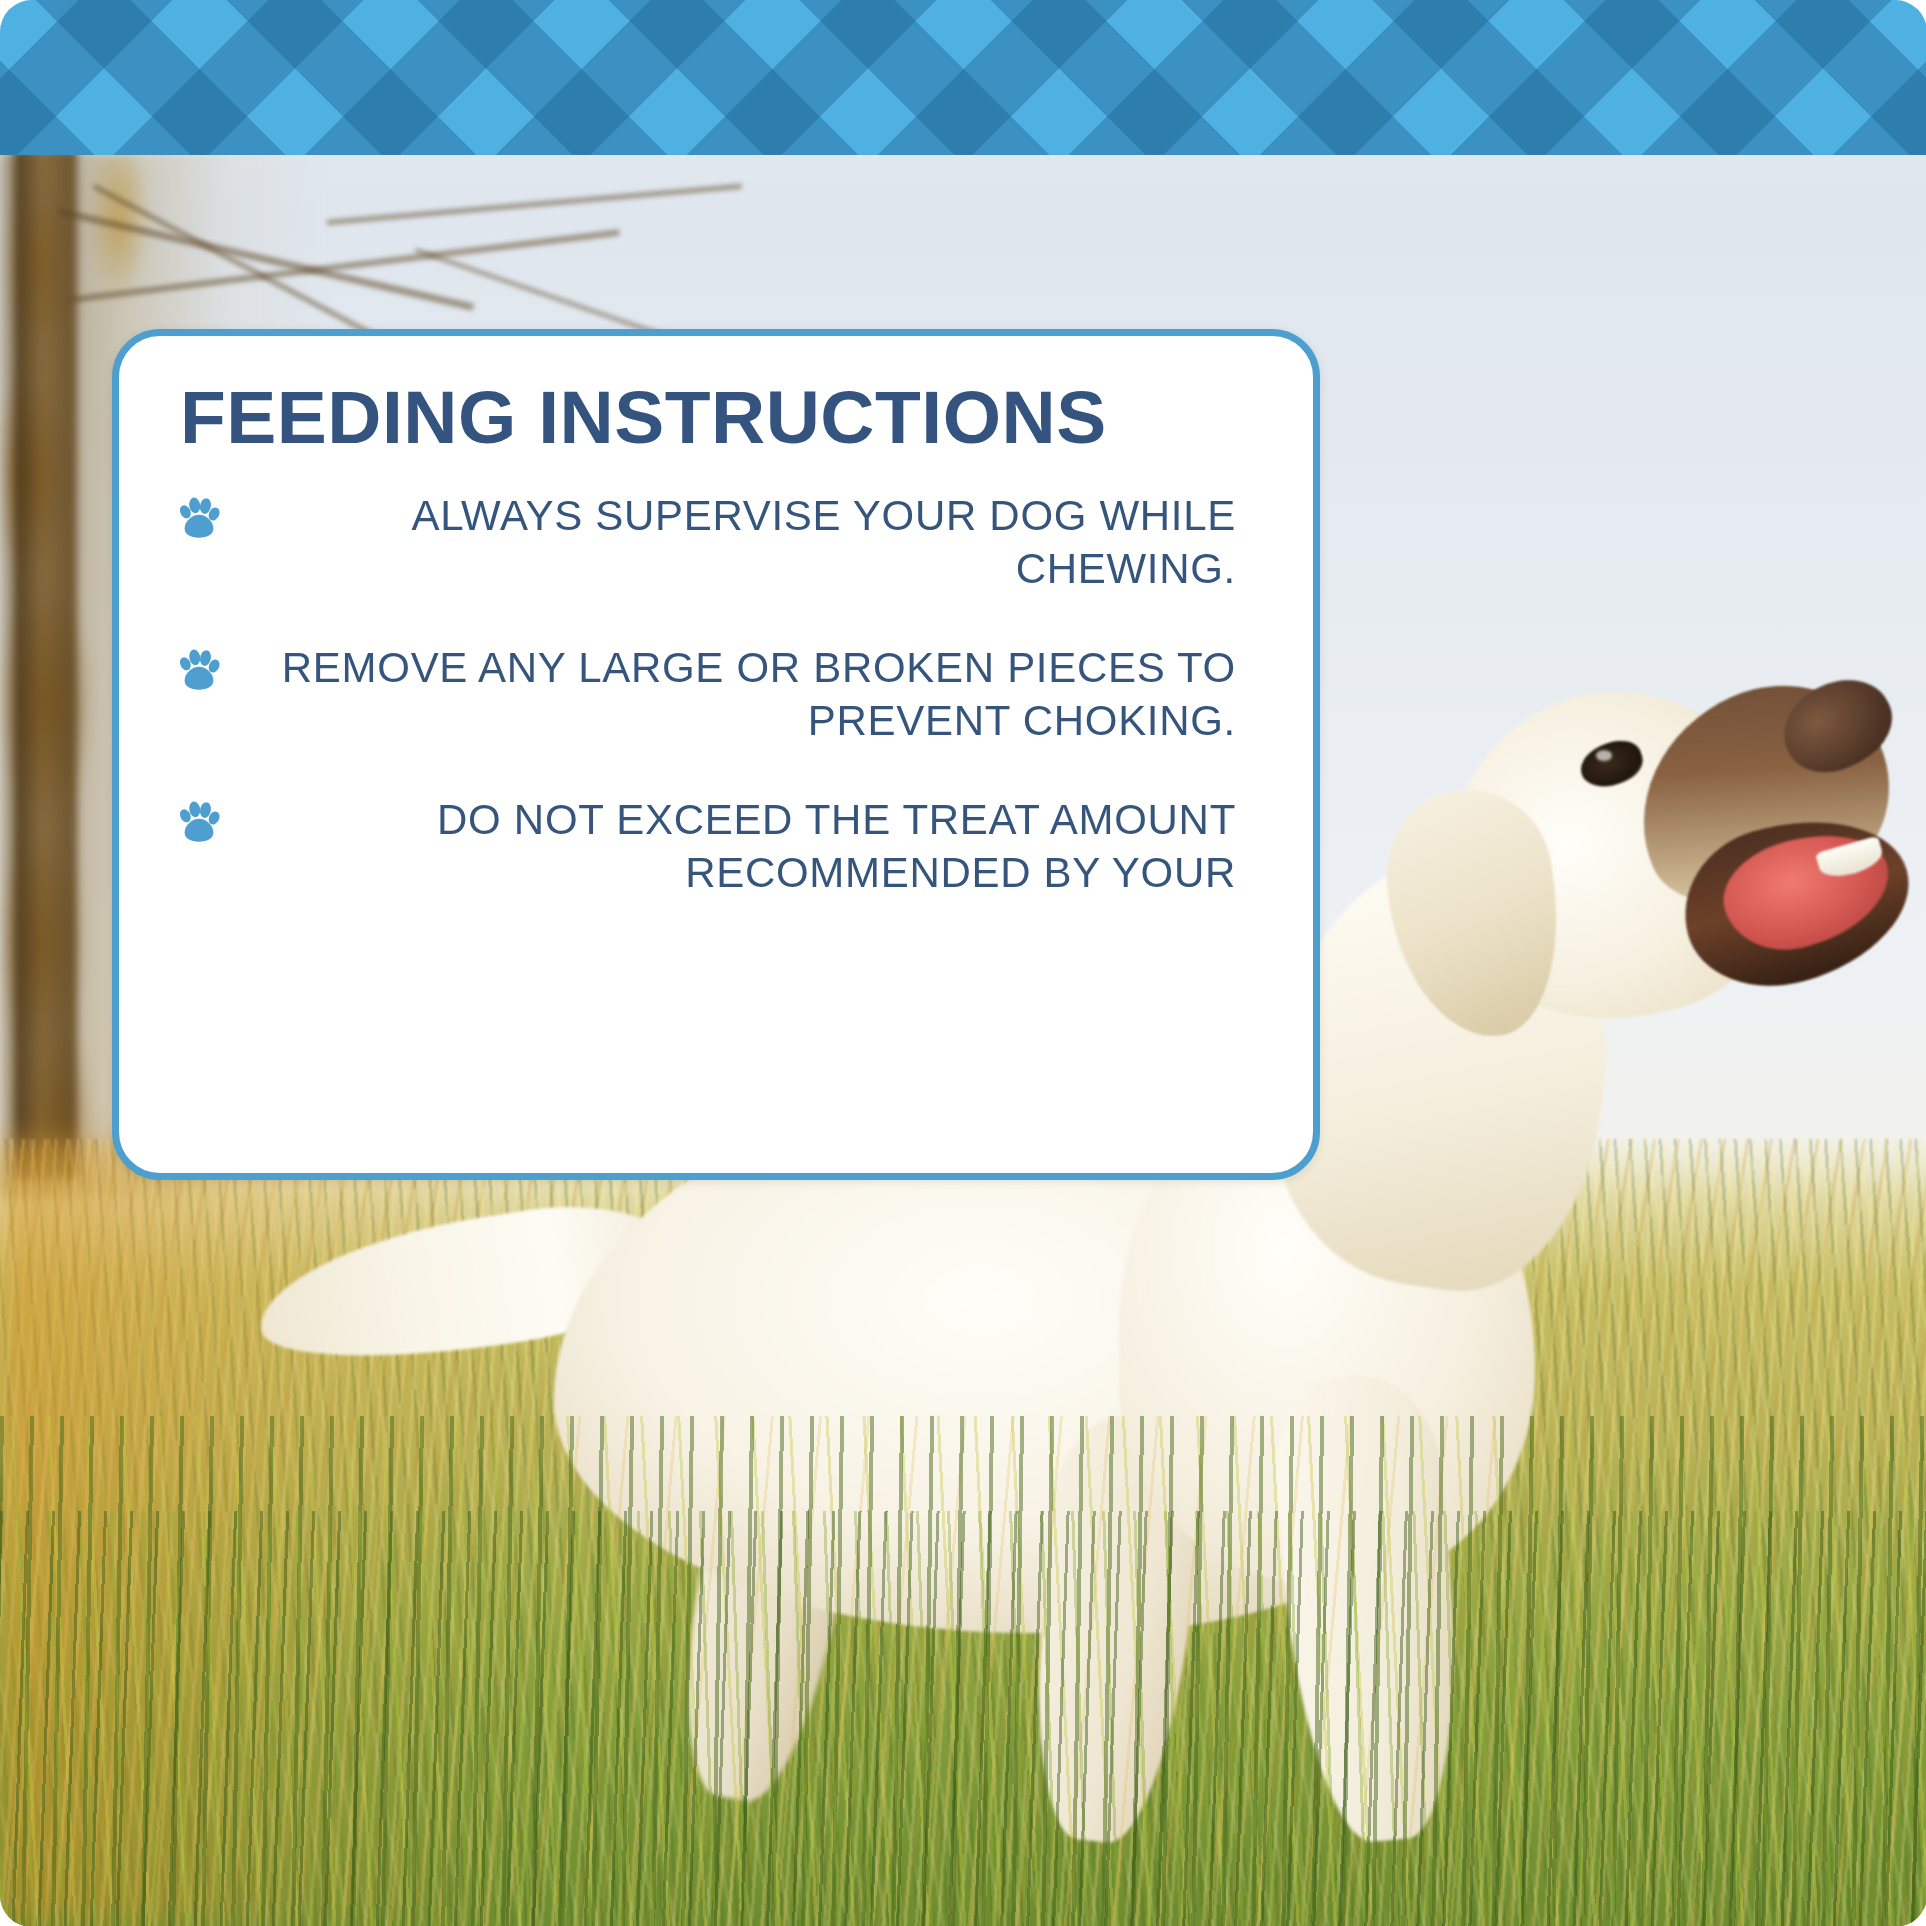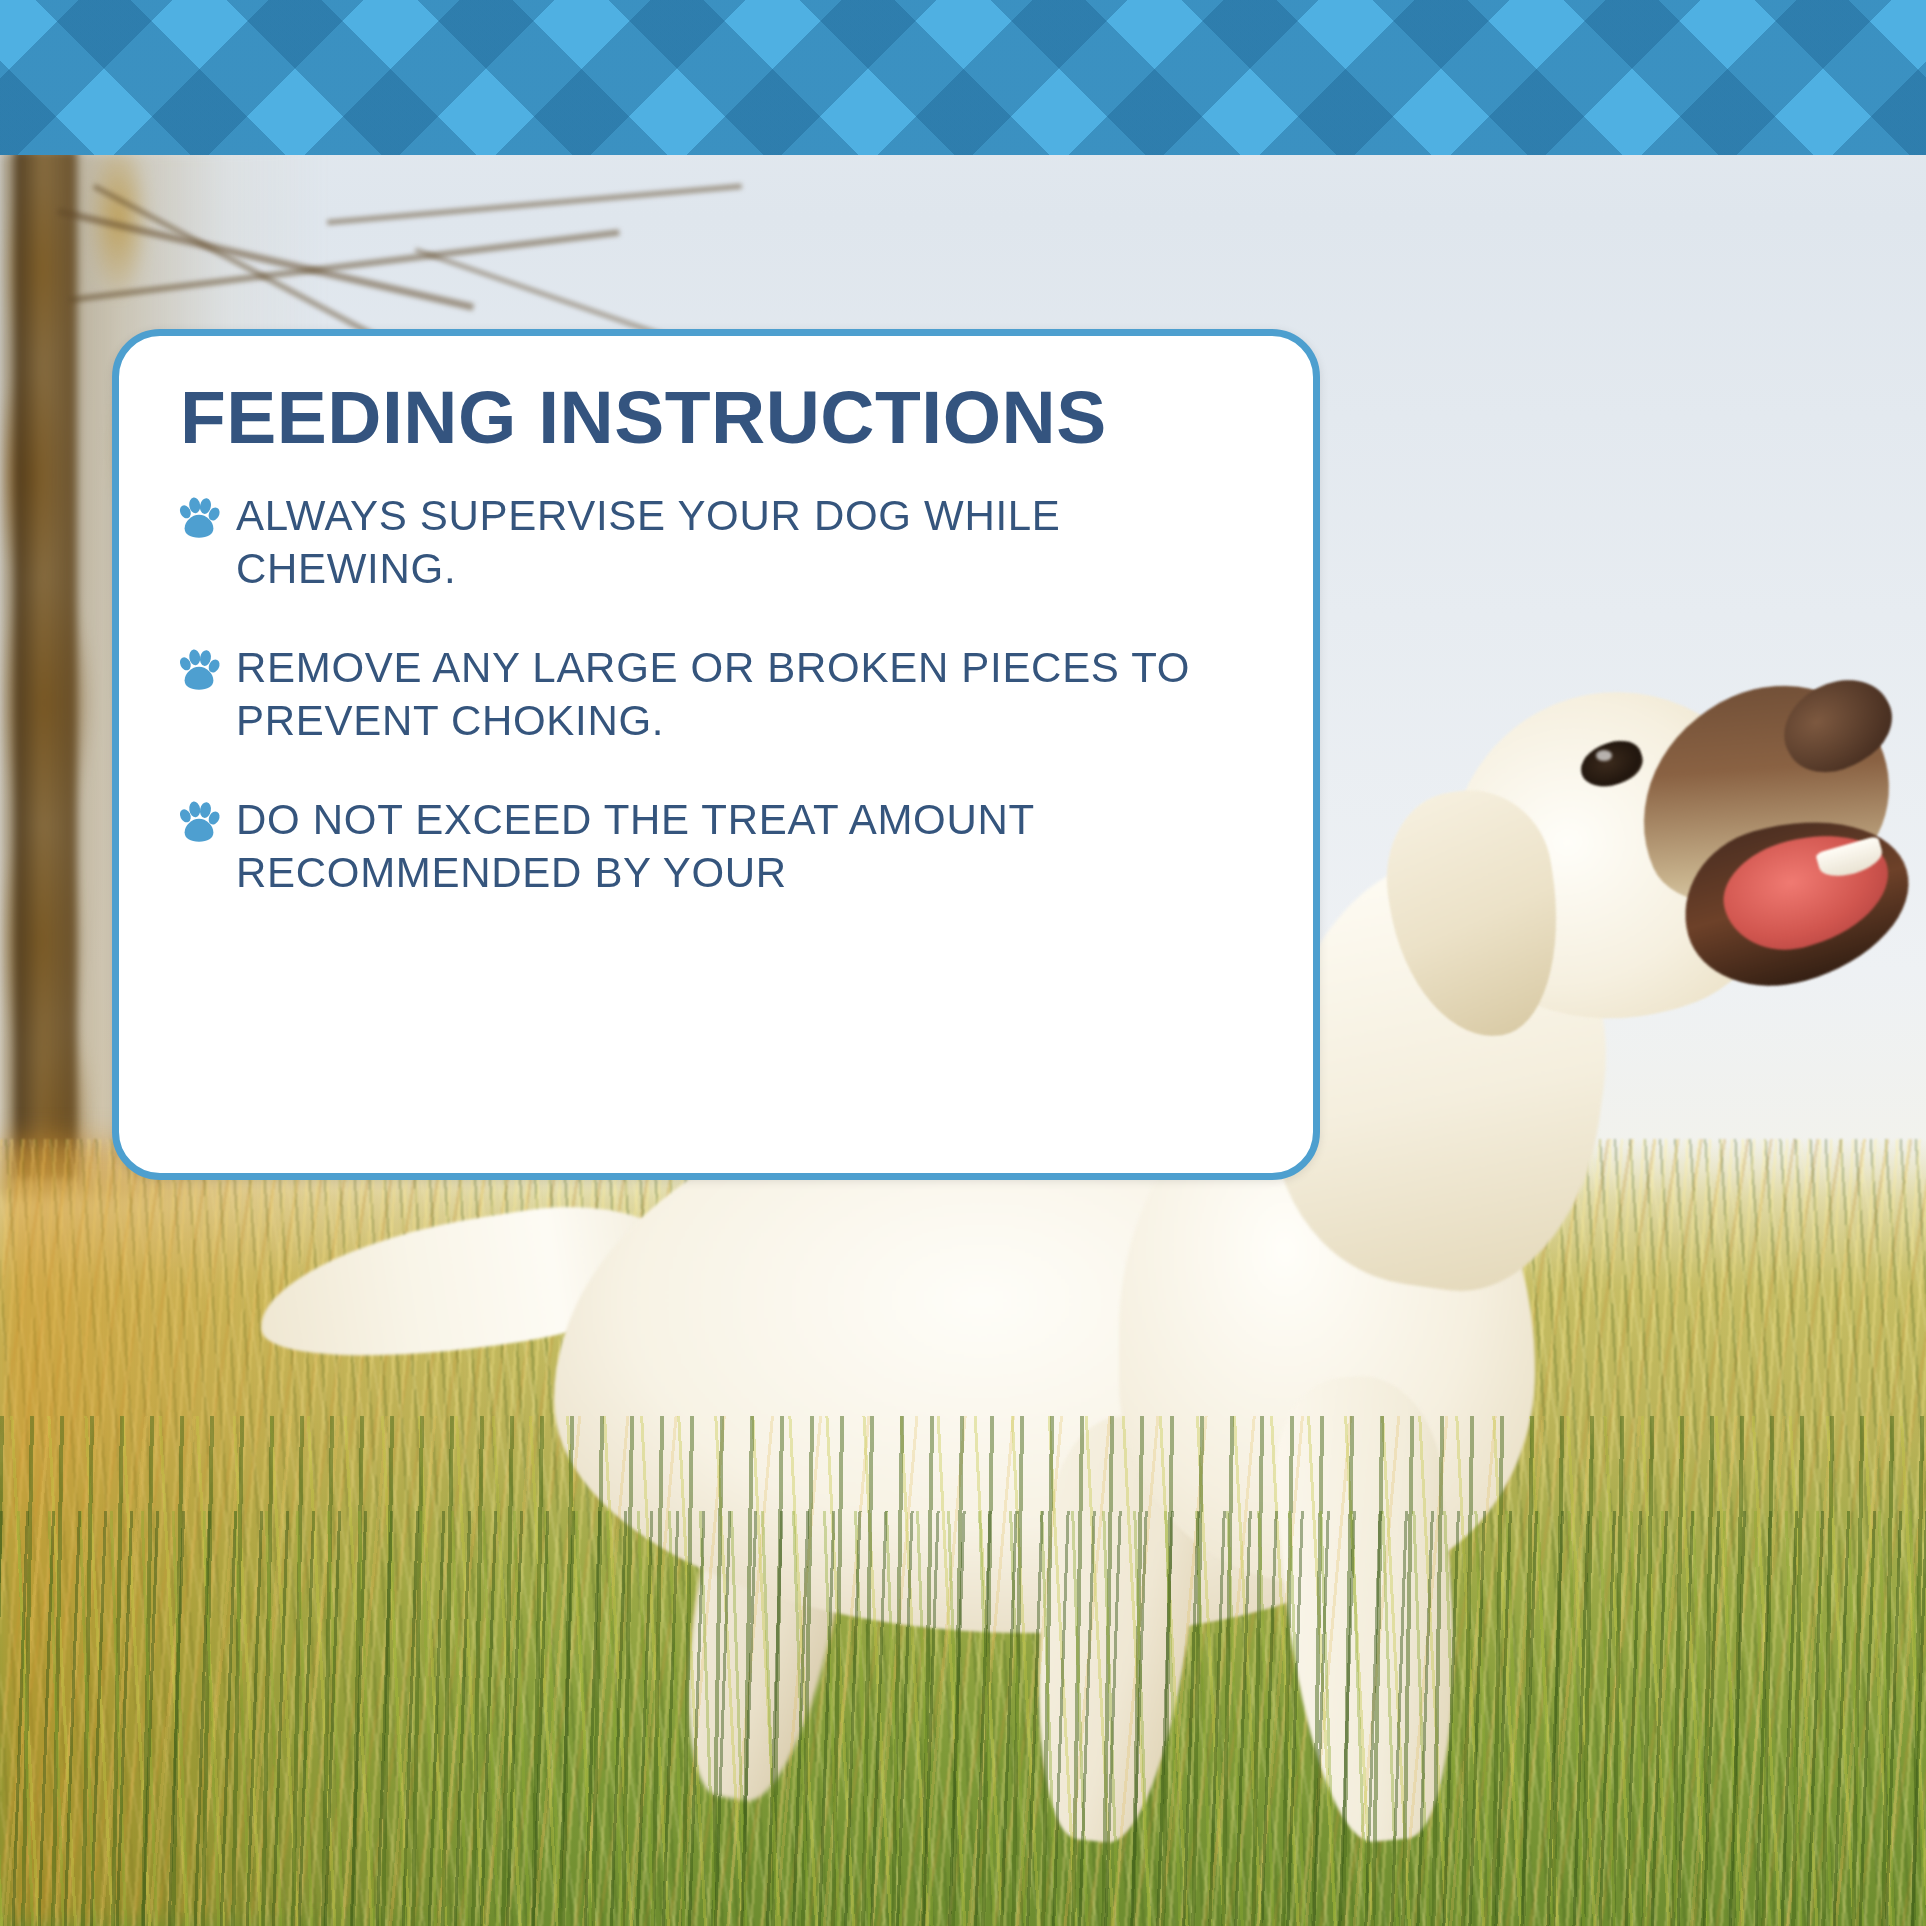--- a/index.html
+++ b/index.html
@@ -6,20 +6,21 @@
     margin: 0;
     padding: 0;
     background: #ffffff;
   }
   .stage {
     position: relative;
     width: 1927px;
     height: 1927px;
     overflow: hidden;
     font-family: "Liberation Sans", sans-serif;
+    border-radius: 32px;
   }
 
   
   .photo {
     position: absolute;
     inset: 0;
     
     background:
       linear-gradient(to bottom,
         #e4eaf0 0px,
@@ -293,20 +294,21 @@
     width: 46px; height: 46px;
     margin: 6px 14px 0 0;
   }
   .bullet-text {
     color: #35557d;
     font-size: 42px;
     line-height: 1.26;
     letter-spacing: 0.7px;
     max-width: 1000px;
     font-family: "Liberation Sans", sans-serif;
+    text-align: right;
   }
 </style>
 </head>
 <body>
 
 <div class="stage">
 
   <div class="photo">
 
     <div class="tree-band"></div>

